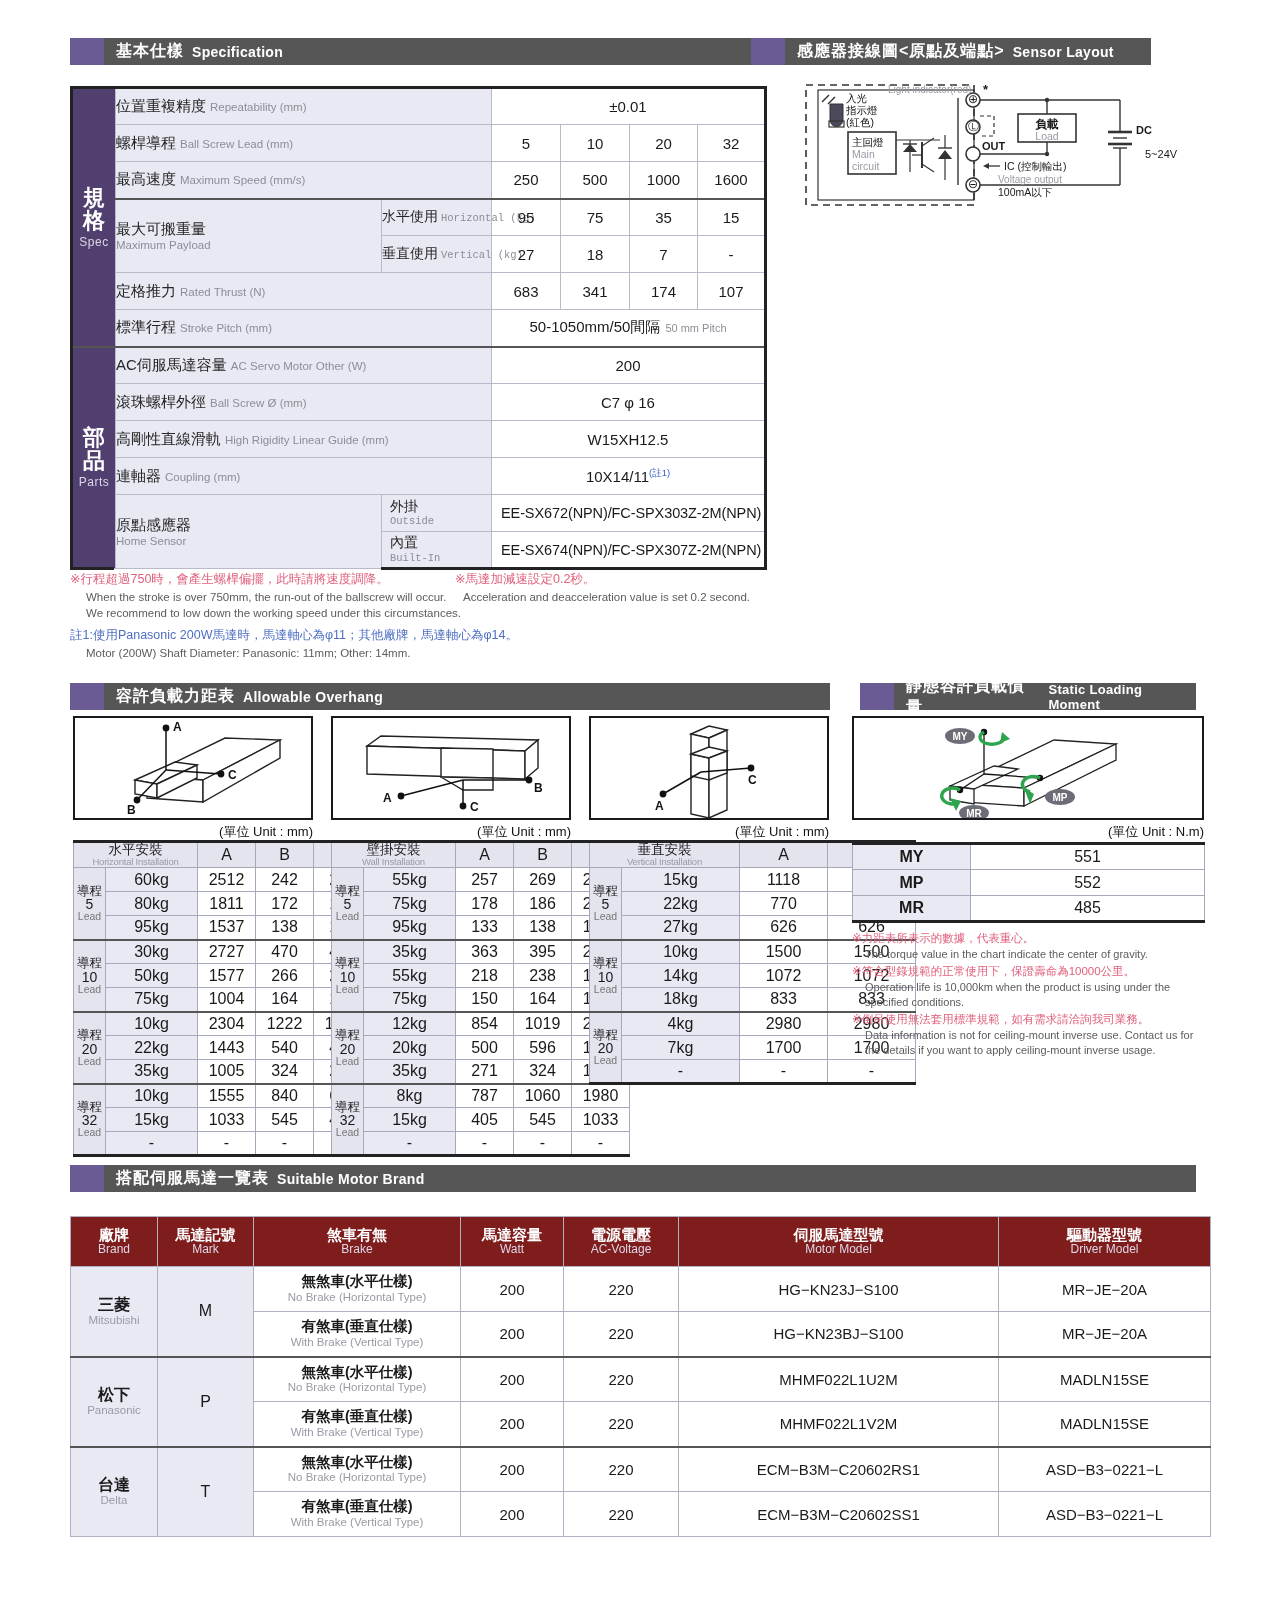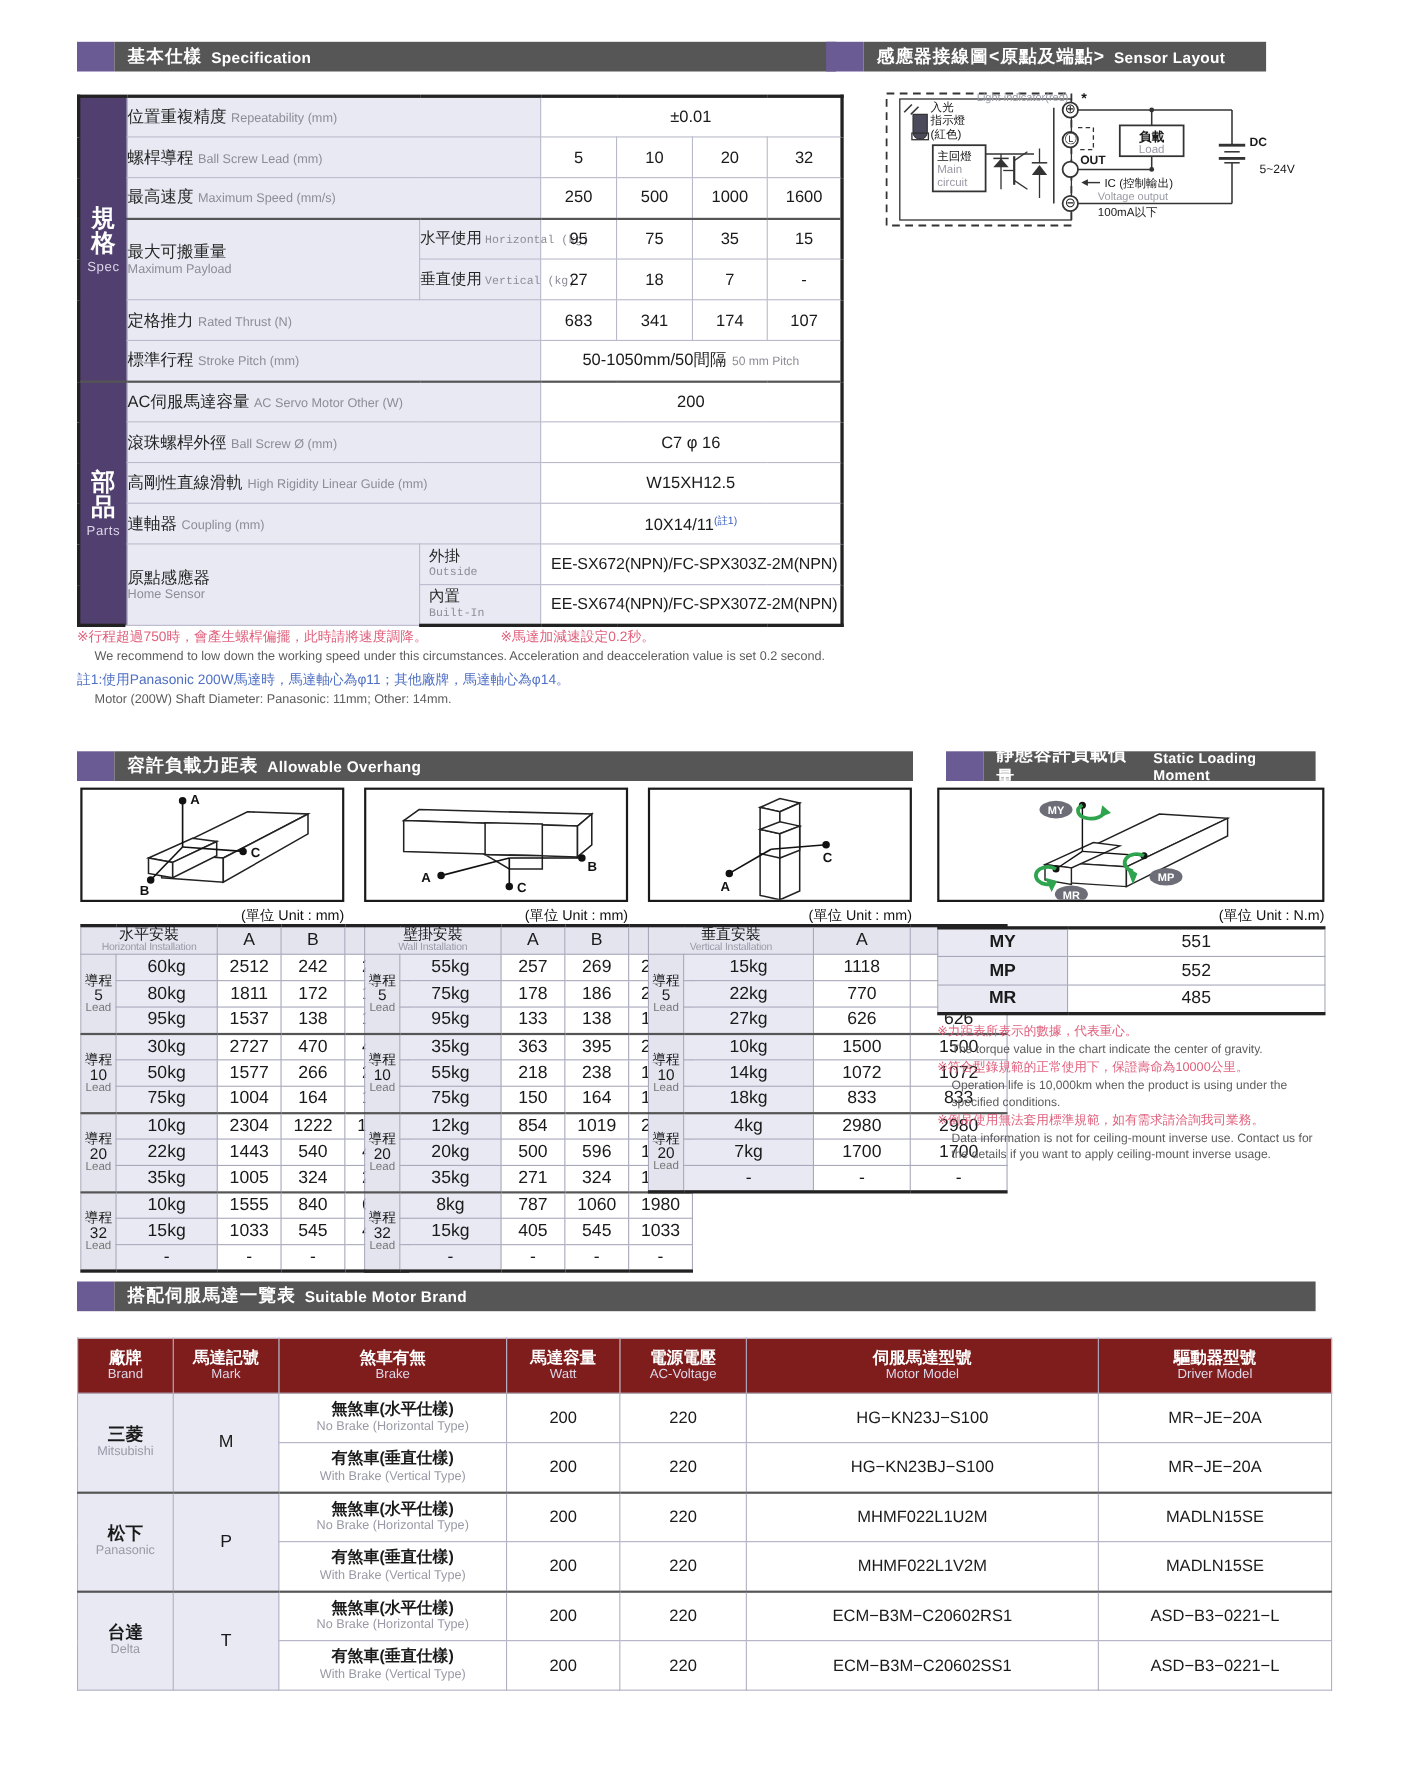--- a/index.html
+++ b/index.html
@@ -280,20 +280,21 @@
           </td>
           <td class="val model thick-right thick-bottom" colspan="4">EE-SX674(NPN)/FC-SPX307Z-2M(NPN)</td>
         </tr>
       </tbody>
     </table>
     <div style="position:absolute; left:0; top:0; width:44px; height:100%; border-bottom:3px solid #222; pointer-events:none;"></div>
   </div>
 
   <div class="fnotes">
     <div class="fn-cn">※行程超過750時，會產生螺桿偏擺，此時請將速度調降。</div>
+    <div class="fn-en">When the stroke is over 750mm, the run-out of the ballscrew will occur.</div>
     <div class="fn-en">We recommend to low down the working speed under this circumstances.</div>
     <div class="fn-cn blue" style="margin-top:4px">註1:使用Panasonic 200W馬達時，馬達軸心為φ11；其他廠牌，馬達軸心為φ14。</div>
     <div class="fn-en">Motor (200W) Shaft Diameter: Panasonic: 11mm; Other: 14mm.</div>
     <div class="fn-col2">
       <div class="fn-cn">※馬達加減速設定0.2秒。</div>
       <div class="fn-en" style="padding-left:8px">Acceleration and deacceleration value is set 0.2 second.</div>
     </div>
   </div>
 
   <div class="sec-head" style="left:751px; top:38px; width:400px;">

